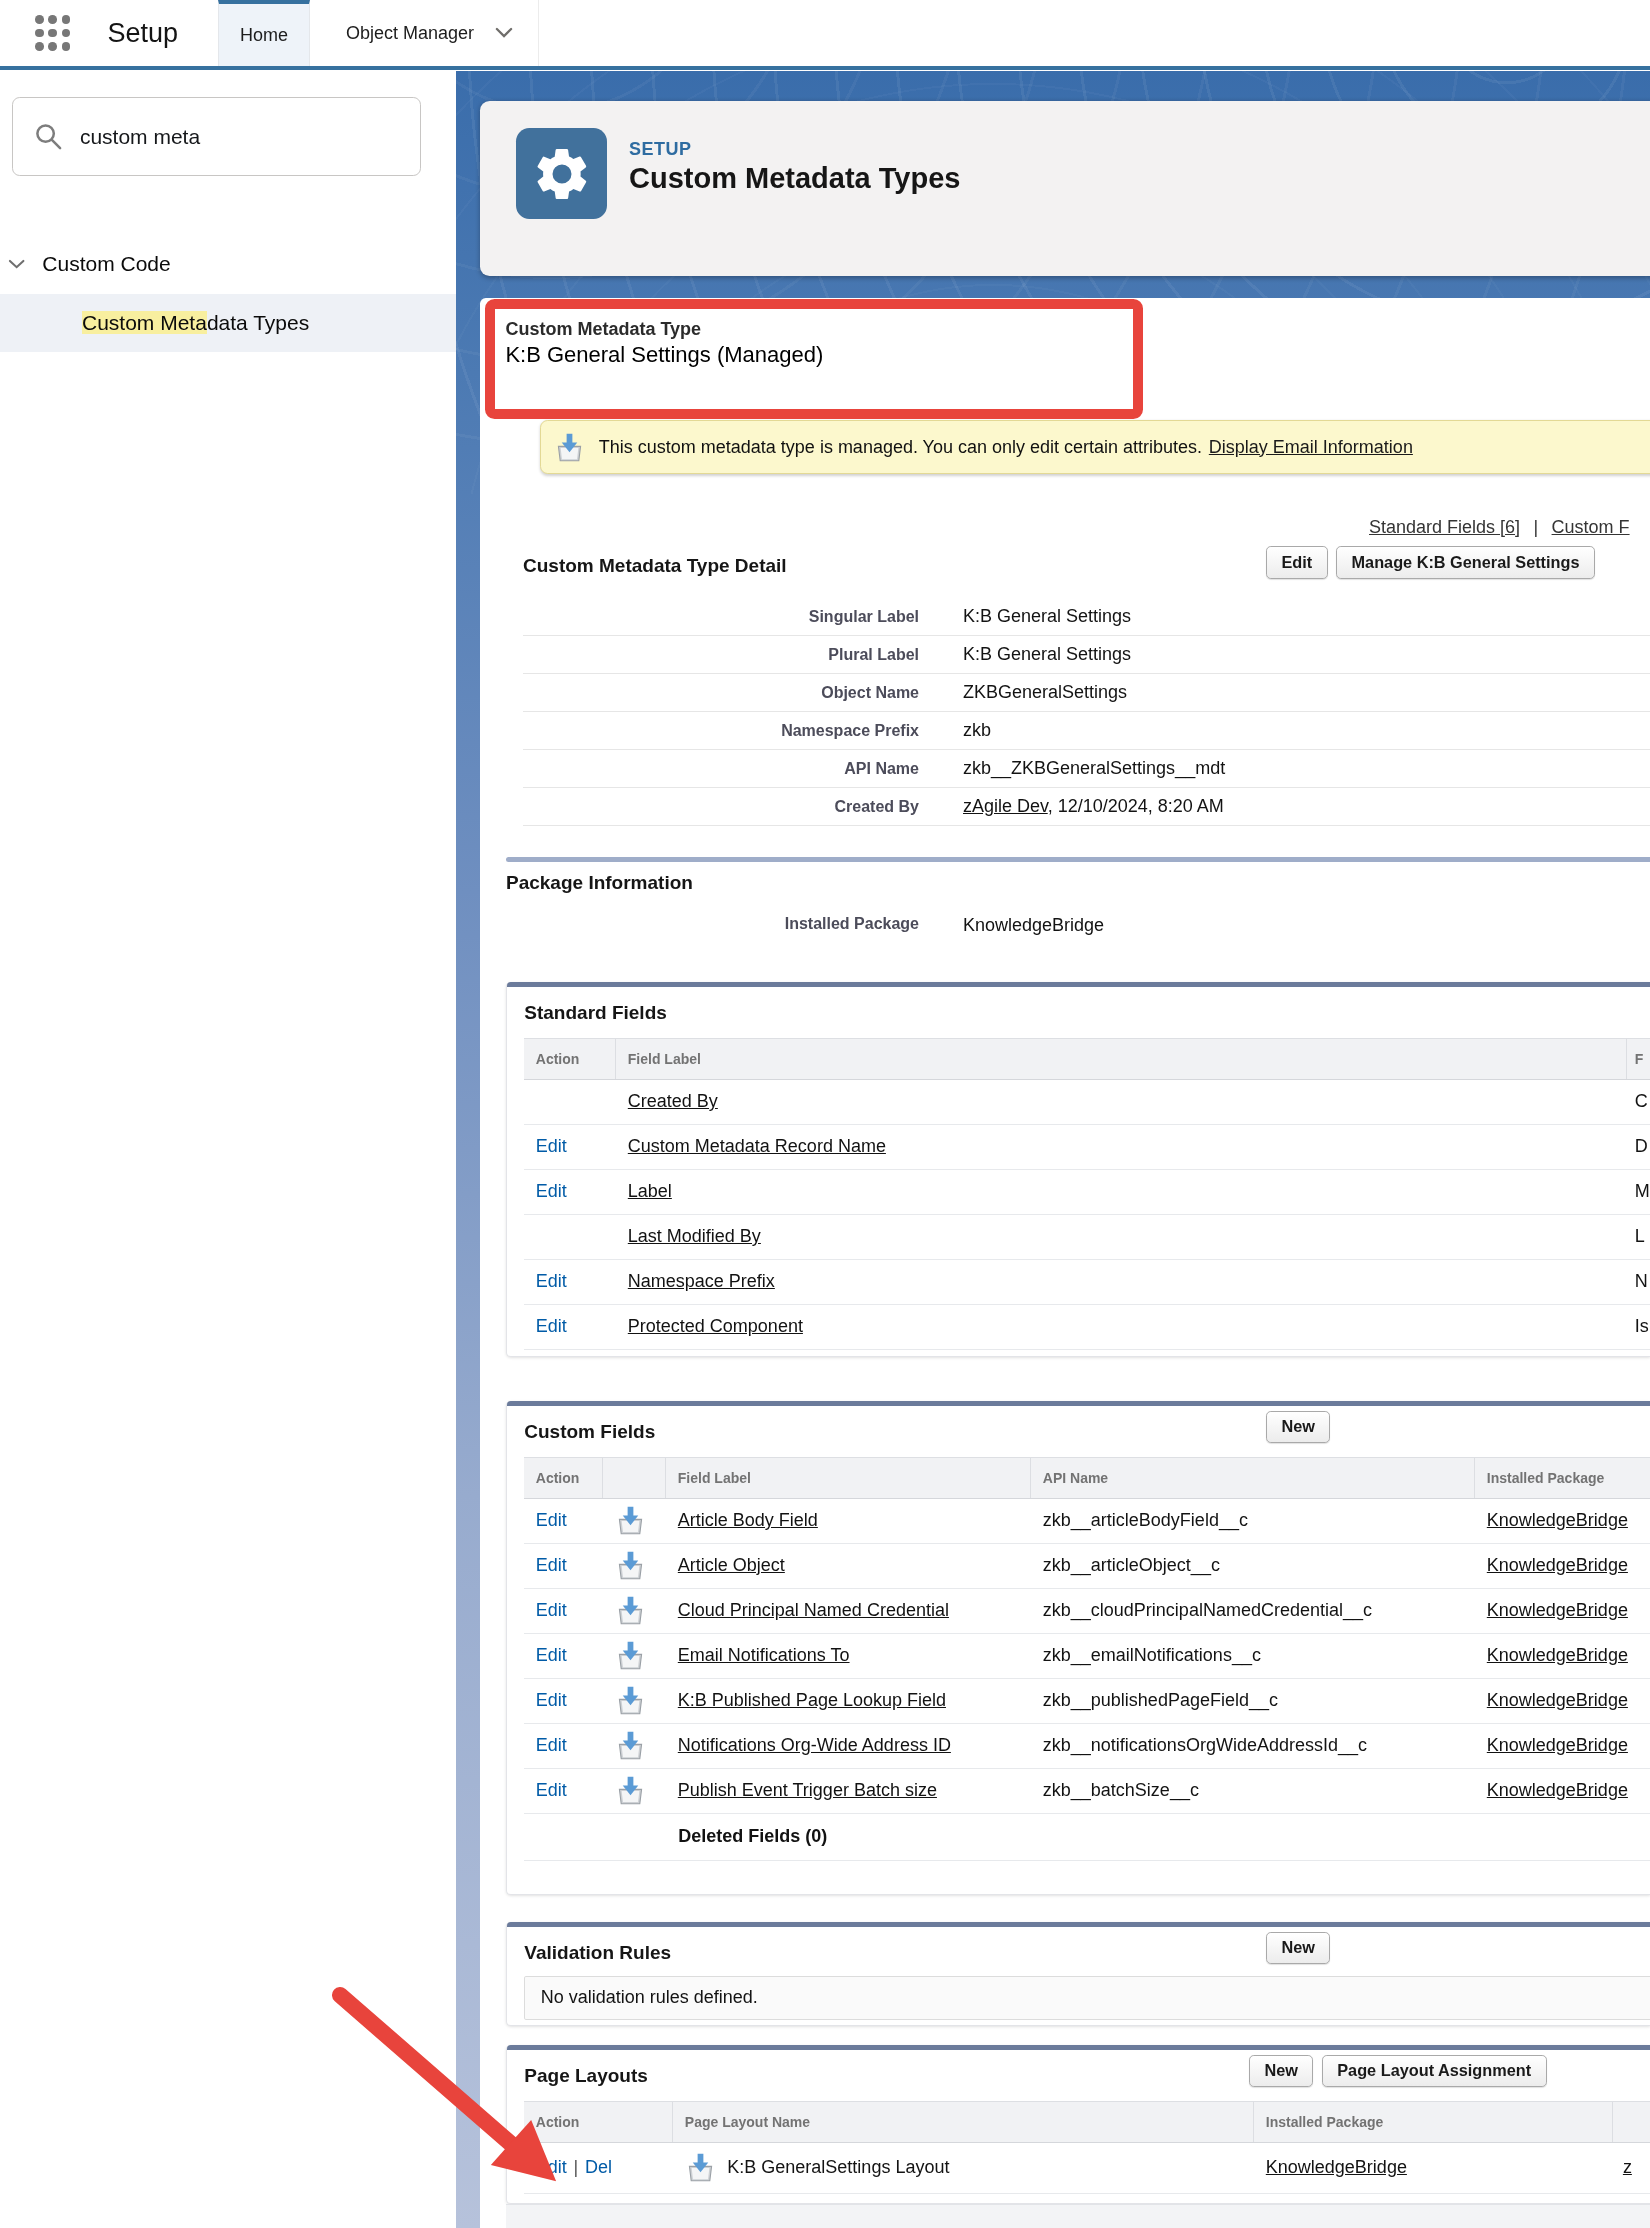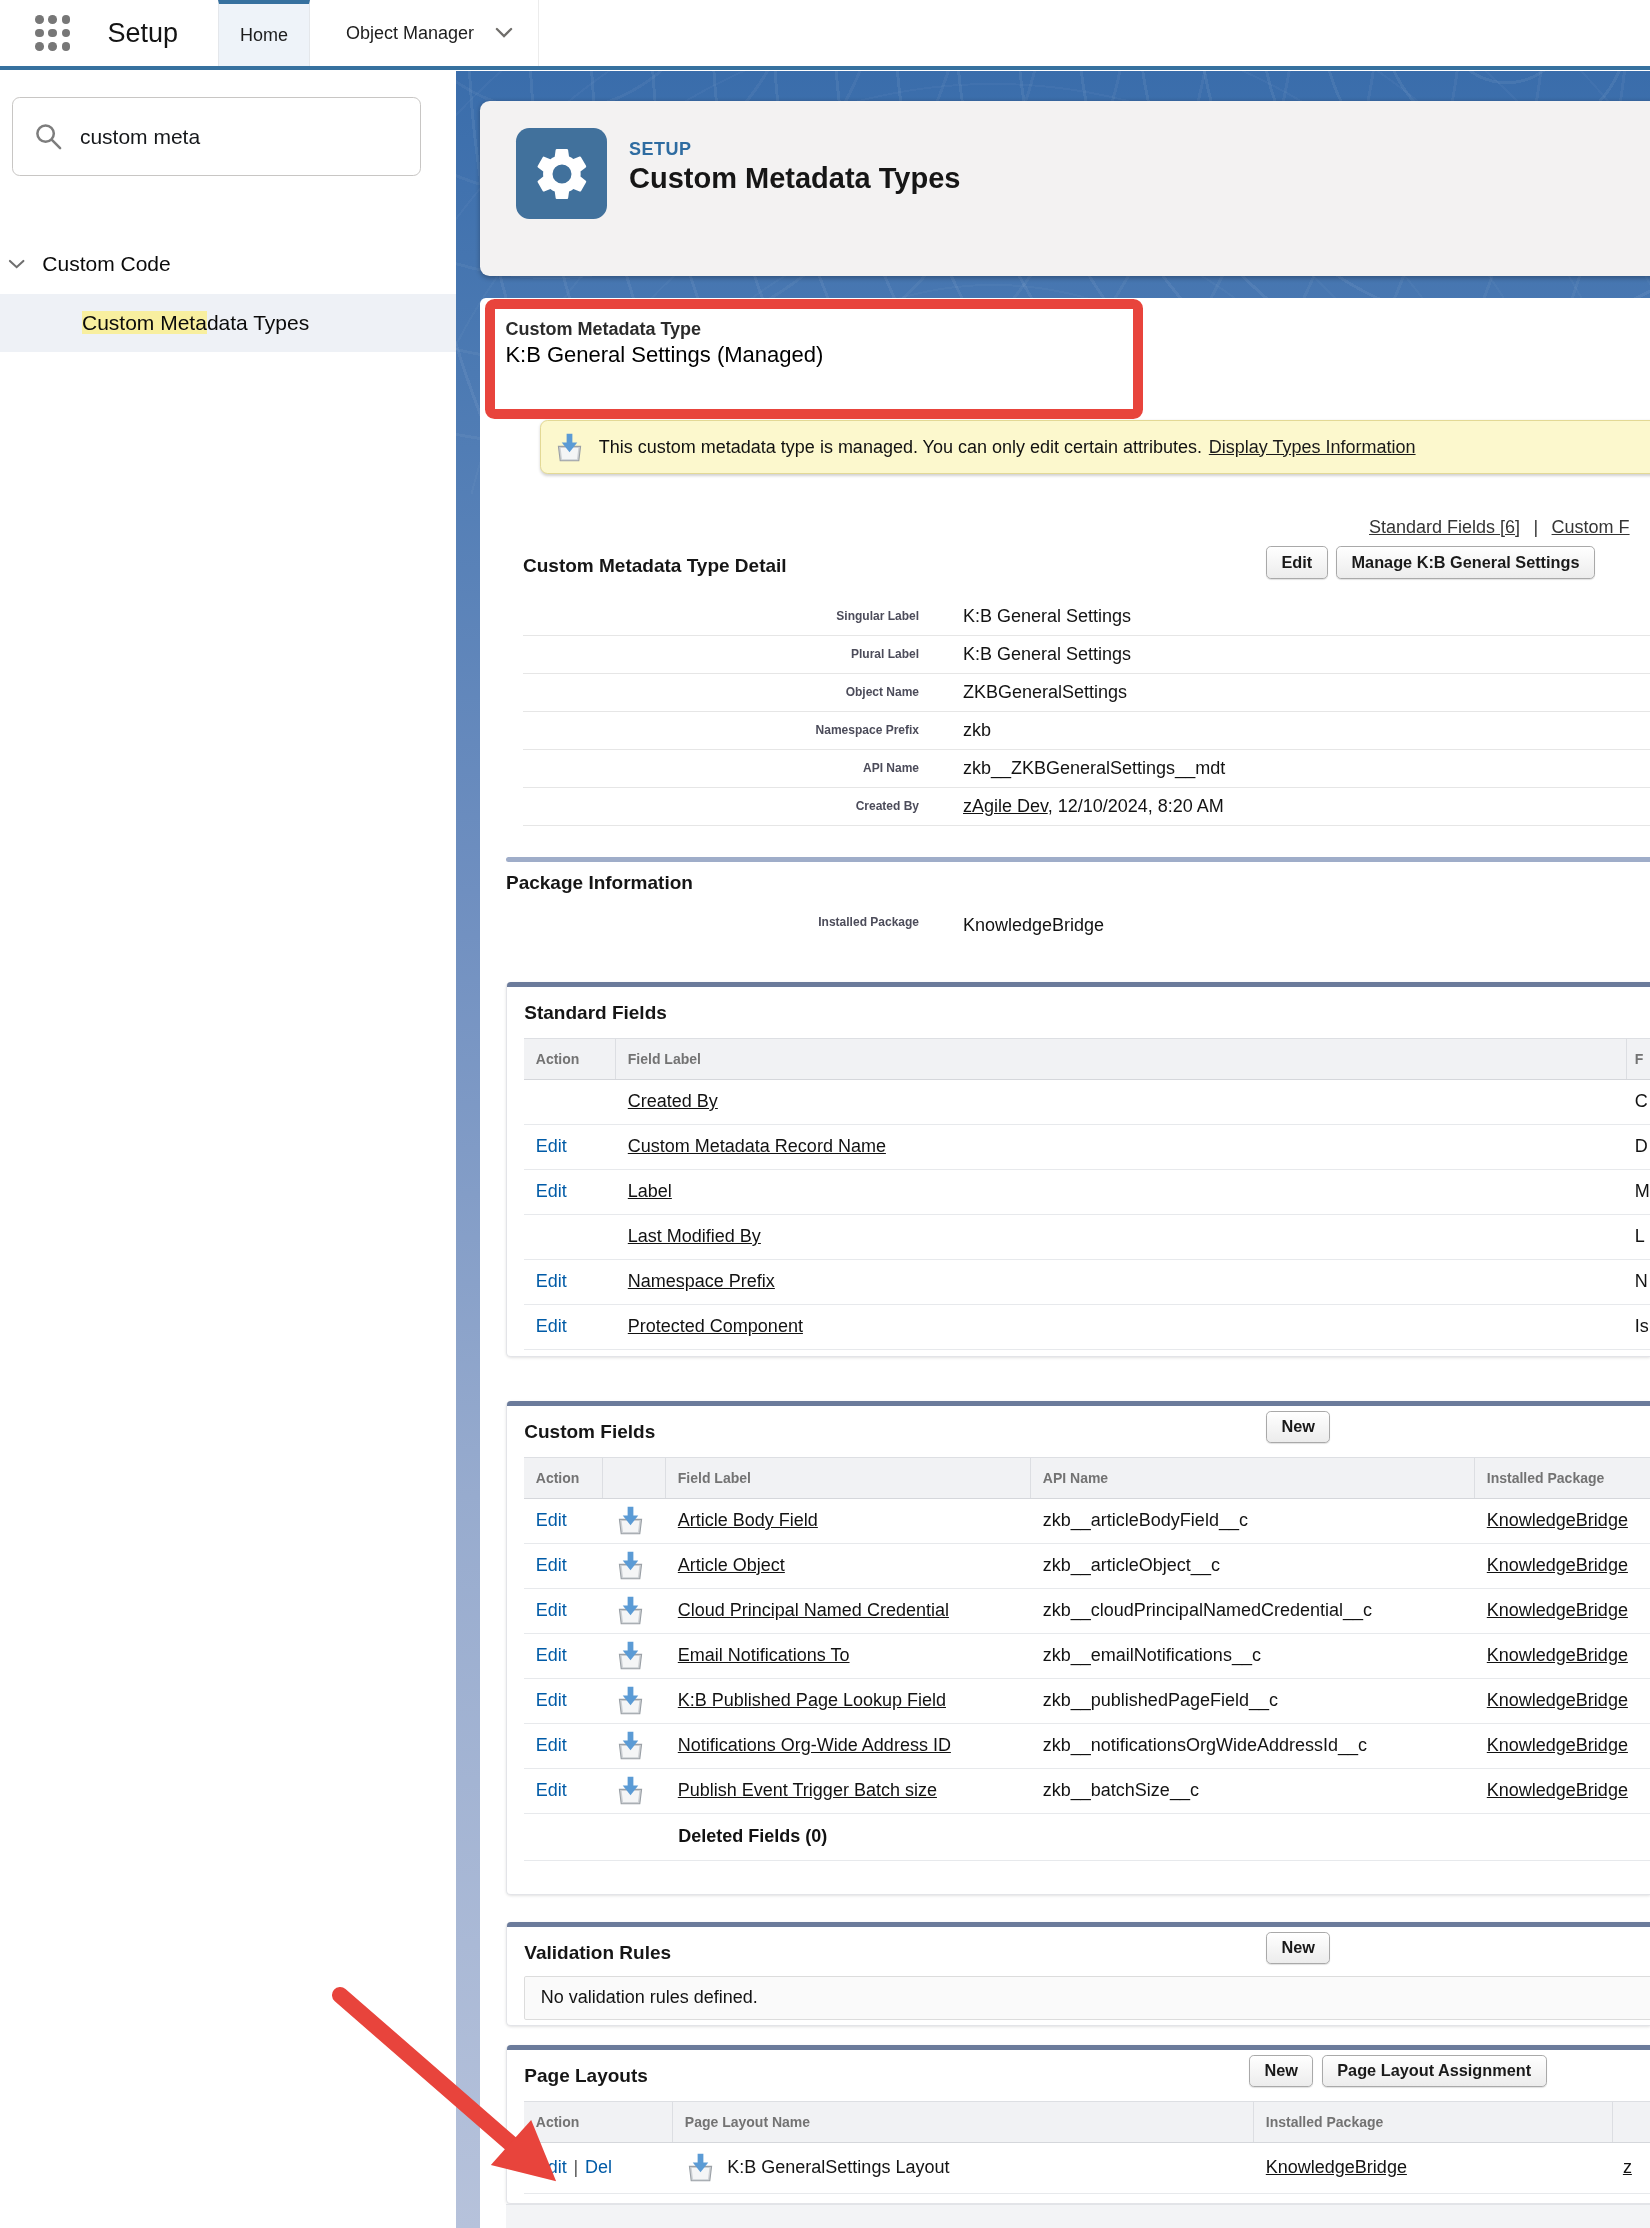--- a/index.html
+++ b/index.html
@@ -79,21 +79,21 @@
   
   .sec-h{font-size:19px;font-weight:bold;color:#161616;}
   .detail-head{position:absolute;left:43px;top:257px;}
   .btn{display:inline-block;padding:5.8px 14.4px;font-size:16.3px;font-weight:bold;color:#1a1a1a;
     background:linear-gradient(#ffffff,#ececec);border:1px solid #a9a9a9;border-radius:4.8px;
     box-shadow:0 1px 1px rgba(0,0,0,.12);cursor:pointer;white-space:nowrap;
     font-family:"Liberation Sans","DejaVu Sans",sans-serif;}
   .detail-btns{position:absolute;left:786px;top:248px;display:flex;gap:8.6px;}
   .detail-rows{position:absolute;left:43px;top:300px;right:0;}
   .detail-row{height:37px;line-height:37px;border-bottom:1px solid #e6e6e6;font-size:18px;color:#131313;white-space:nowrap;}
-  .d-label{display:inline-block;width:396px;text-align:right;font-size:12px;font-weight:bold;color:#4c4c5a;vertical-align:top;}
+  .d-label{display:inline-block;width:396px;text-align:right;font-size:16px;font-weight:bold;color:#4c4c5a;vertical-align:top;}
   .d-value{margin-left:44px;}
 
   
   .pkg-bar{position:absolute;left:26px;right:0;top:559px;height:4.8px;background:#9fadc9;border-radius:2.9px 0 0 2.9px;}
   .pkg-h{position:absolute;left:26px;top:574px;}
   .pkg-row{position:absolute;left:43px;top:617px;right:0;font-size:18px;}
 
   
   .box{position:absolute;left:26px;right:0;background:#fff;border:1px solid #e3e4e8;border-top:none;border-right:none;
     border-radius:4.8px 0 0 4.8px;box-shadow:0 1px 2.9px rgba(0,0,0,.12);box-sizing:border-box;}
@@ -201,21 +201,21 @@
 
     <div class="banner">
       <span class="pkg-ic">
           <svg width="31" height="31" viewBox="0 0 28 28">
             <path fill="#cdd0d4" stroke="#9aa0a6" stroke-width="1" d="M4 13 L24 13 L22.4 26 L5.6 26 Z"></path>
             <path fill="#f4f5f6" d="M6 14.5 L22 14.5 L20.8 24.5 L7.2 24.5 Z"></path>
             <path fill="#5b9bd5" d="M11.4 1.5 h5.2 v8 h4.4 L14 18.2 L7 9.5 h4.4 Z"></path>
           </svg>
         </span>
       <span class="txt">This custom metadata type is managed. You can only edit certain attributes.</span>
-      <a>Display Types Information</a>
+      <a>Display Email Information</a>
     </div>
 
     <div class="quicklinks" id="quicklinks"><a href="#">Standard Fields [6]</a><span class="sep">|</span><a href="#">Custom F</a></div>
 
     <div class="detail-head sec-h">Custom Metadata Type Detail</div>
     <div class="detail-btns" id="detail-btns">
         <button class="btn">Edit</button>
         <button class="btn">Manage K:B General Settings</button>
       </div>
 

